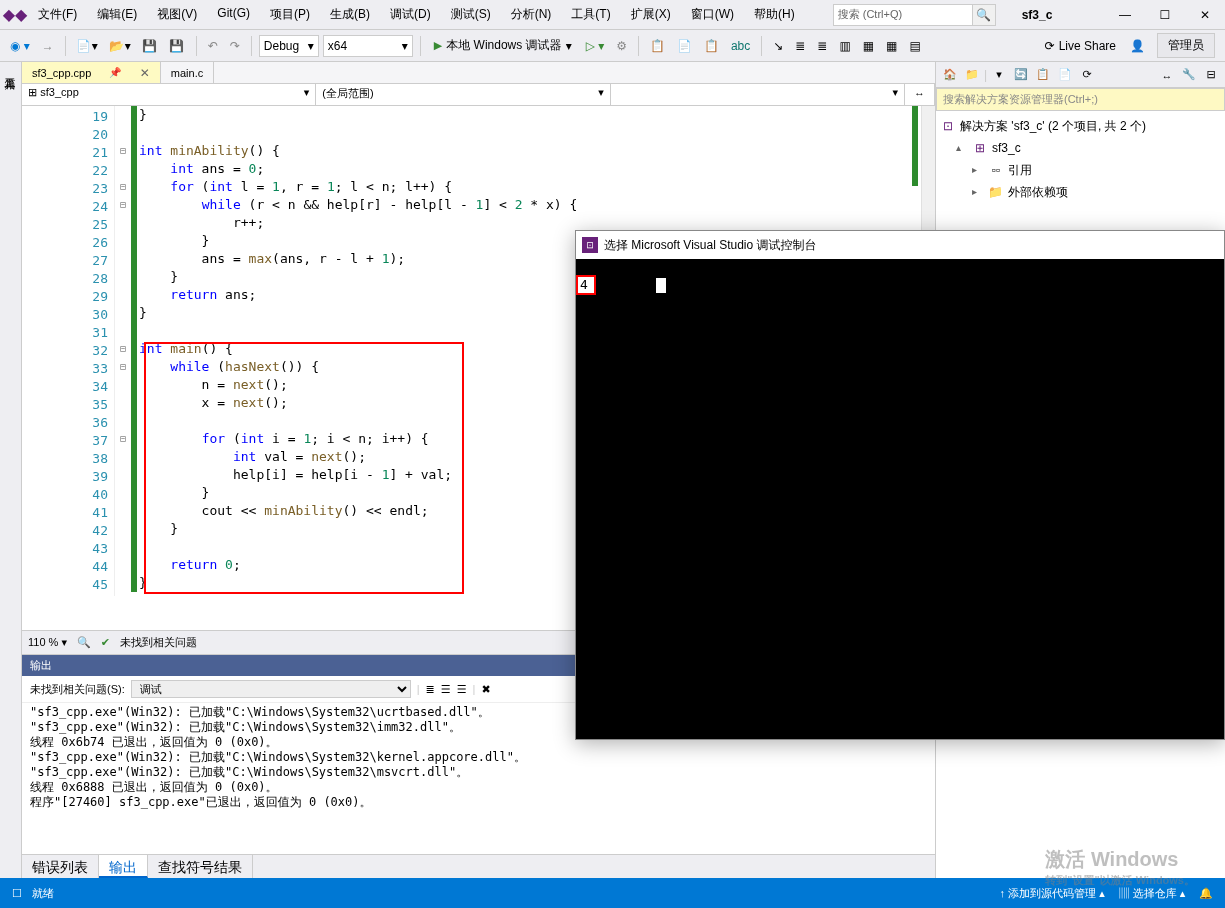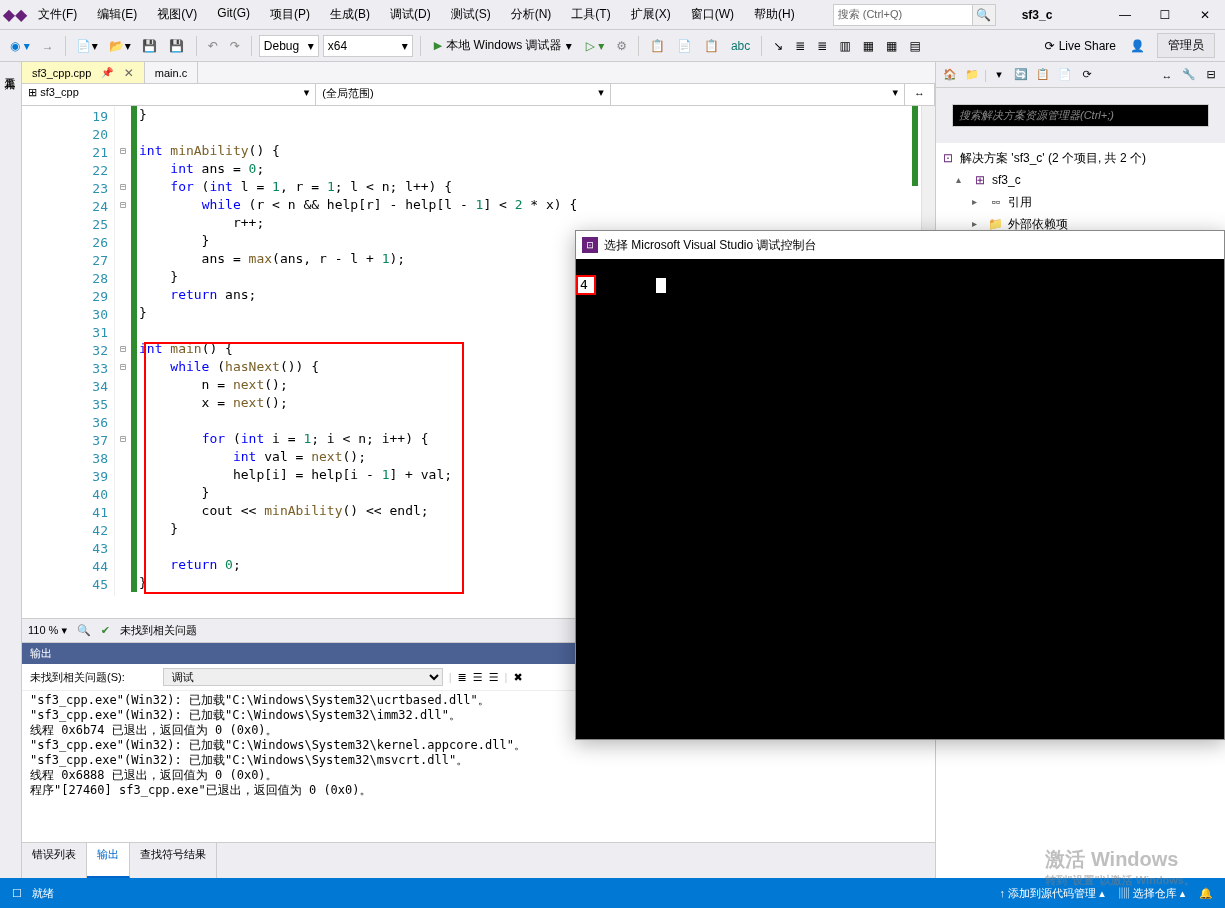--- a/index.html
+++ b/index.html
@@ -18,21 +18,21 @@
 .toolbar .dropdown { border: 1px solid #ccc; background: white; padding: 2px 4px; height: 22px; display: flex; align-items: center; font-size: 12px; min-width: 60px; justify-content: space-between; }
 .toolbar .sep { width: 1px; height: 20px; background: #ccc; margin: 0 3px; }
 .toolbar .run-btn { display: flex; align-items: center; gap: 4px; padding: 2px 6px; }
 .toolbar .run-btn .play { color: #388a34; font-size: 11px; }
 .toolbar .live-share { margin-left: auto; display: flex; align-items: center; gap: 4px; padding: 2px 6px; }
 .toolbar .admin-btn { background: #e8e8ec; border: 1px solid #ccc; padding: 3px 10px; margin: 0 4px; }
 .main-area { display: flex; height: calc(100% - 92px); }
 .side-tab { width: 22px; background: #eeeef2; border-right: 1px solid #ccc; writing-mode: vertical-lr; text-align: left; padding: 8px 2px; font-size: 11px; }
 .editor-area { flex: 1; display: flex; flex-direction: column; background: white; position: relative; }
 .file-tabs { height: 22px; background: #f5f5f7; display: flex; border-bottom: 1px solid #ccc; }
-.file-tab { padding: 3px 10px; border-right: 1px solid #ccc; font-size: 11px; display: flex; align-items: center; gap: 10px; background: #f5f5f7; }
+.file-tab { padding: 3px 10px; border-right: 1px solid #ccc; font-size: 11px; display: flex; align-items: center; gap: 18px; background: #f5f5f7; }
 .file-tab.active { background: #fefac3; border-bottom: none; }
 .file-tab .pin { color: #666; font-size: 10px; }
 .file-tab .close { color: #666; font-size: 12px; }
 .nav-bar { height: 22px; display: flex; border-bottom: 1px solid #ccc; }
 .nav-bar .nav-dd { flex: 1; border-right: 1px solid #ccc; padding: 2px 6px; font-size: 11px; background: white; display: flex; align-items: flex-start; justify-content: space-between; }
 .nav-bar .nav-dd:last-child { flex: 0 0 30px; justify-content: center; }
 .code-area { flex: 1; display: flex; overflow: hidden; position: relative; }
 .code-scroll { flex: 1; overflow: auto; position: relative; padding-left: 43px; }
 .line-numbers { width: 50px; background: white; text-align: right; padding: 2px 6px 2px 2px; color: #2b91af; font-family: Consolas, monospace; font-size: 13px; line-height: 18px; border-right: 1px solid #eee; float: left; }
 .line-numbers div { height: 18px; }
@@ -42,30 +42,30 @@
 .code-content .line { height: 18px; }
 .kw { color: #0000ff; }
 .num { color: #098658; }
 .fn { color: #795e26; }
 .red-box { position: absolute; border: 2px solid red; pointer-events: none; }
 .zoom-bar { height: 24px; border-top: 1px solid #ccc; display: flex; align-items: center; padding: 0 6px; gap: 10px; font-size: 11px; background: #eeeef2; }
 .zoom-bar .ok-icon { color: #388a34; }
 .output-panel { height: 200px; border-top: 1px solid #ccc; display: flex; flex-direction: column; background: white; }
 .output-header { background: #4b6194; color: white; padding: 3px 8px; font-size: 11px; display: flex; justify-content: space-between; }
 .output-toolbar { padding: 4px 8px; display: flex; align-items: center; gap: 6px; font-size: 11px; border-bottom: 1px solid #eee; }
-.output-toolbar select { border: 1px solid #ccc; padding: 1px 4px; font-size: 11px; width: 280px; margin-left: 32px; }
+.output-toolbar select { border: 1px solid #ccc; padding: 1px 4px; font-size: 11px; width: 280px; }
 .output-content { flex: 1; font-family: Consolas, monospace; font-size: 12px; padding: 2px 8px; overflow: auto; line-height: 15px; }
-.bottom-tabs { height: 36px; border-top: 1px solid #ccc; display: flex; background: #eeeef2; font-size: 11px; }
+.bottom-tabs { height: 24px; border-top: 1px solid #ccc; display: flex; background: #eeeef2; font-size: 14px; }
 .bottom-tabs .btab { padding: 4px 10px; border-right: 1px solid #ccc; }
 .bottom-tabs .btab.active { background: white; color: #0066cc; border-bottom: 2px solid #0066cc; }
 .solution-panel { width: 290px; background: #eeeef2; border-left: 1px solid #ccc; display: flex; flex-direction: column; }
 .sol-header { background: #4b6194; color: white; padding: 3px 8px; font-size: 11px; display: flex; justify-content: space-between; align-items: center; }
 .sol-toolbar { height: 26px; display: flex; align-items: center; padding: 0 4px; gap: 2px; border-bottom: 1px solid #ccc; }
 .sol-toolbar .sbtn { width: 20px; height: 20px; display: flex; align-items: center; justify-content: center; font-size: 11px; }
-.sol-search { border: 1px solid #ccc; background: #000000; margin: 16px; padding: 3px 6px; font-size: 11px; color: #888; font-style: italic; }
+.sol-search { border: 1px solid #ccc; background: #fef9c3; margin: 0; padding: 3px 6px; font-size: 11px; color: #888; }
 .sol-tree { flex: 1; background: white; padding: 4px; font-size: 12px; line-height: 20px; margin: 0; }
 .sol-tree .node { display: flex; align-items: center; gap: 4px; padding: 1px 0; }
 .sol-tree .indent1 { padding-left: 16px; }
 .sol-tree .indent2 { padding-left: 32px; }
 .sol-tree .exp { width: 12px; font-size: 10px; color: #666; }
 .sol-tree .icon { width: 16px; text-align: center; }
 .console-window { position: absolute; left: 575px; top: 230px; width: 650px; height: 510px; background: black; border: 1px solid #888; z-index: 100; box-shadow: 0 4px 20px rgba(0,0,0,0.3); }
 .console-title { height: 28px; background: white; display: flex; align-items: center; gap: 6px; padding: 0 6px; font-size: 12px; }
 .console-title .cicon { width: 16px; height: 16px; background: #68217a; color: white; font-size: 9px; display: flex; align-items: center; justify-content: center; }
 .console-body { color: #ccc; font-family: "NSimSun", Consolas, monospace; font-size: 13px; padding: 0; line-height: 16px; white-space: pre-wrap; word-break: break-all; position: relative; }

